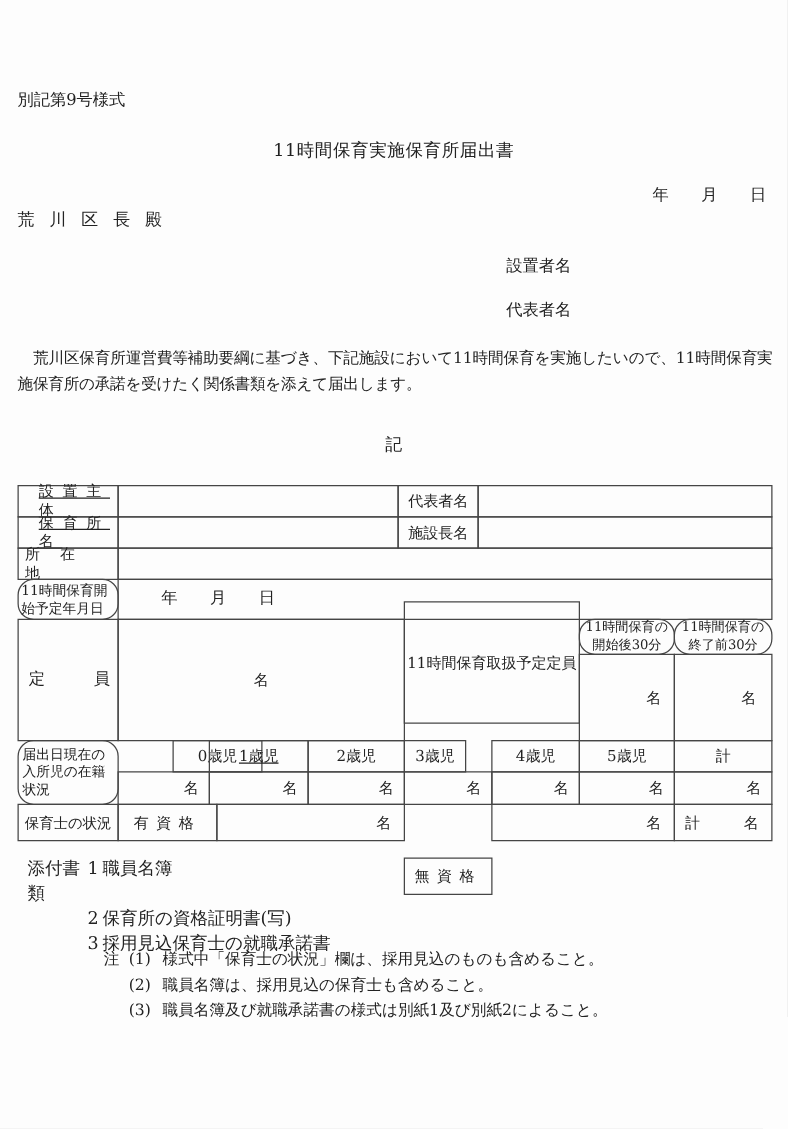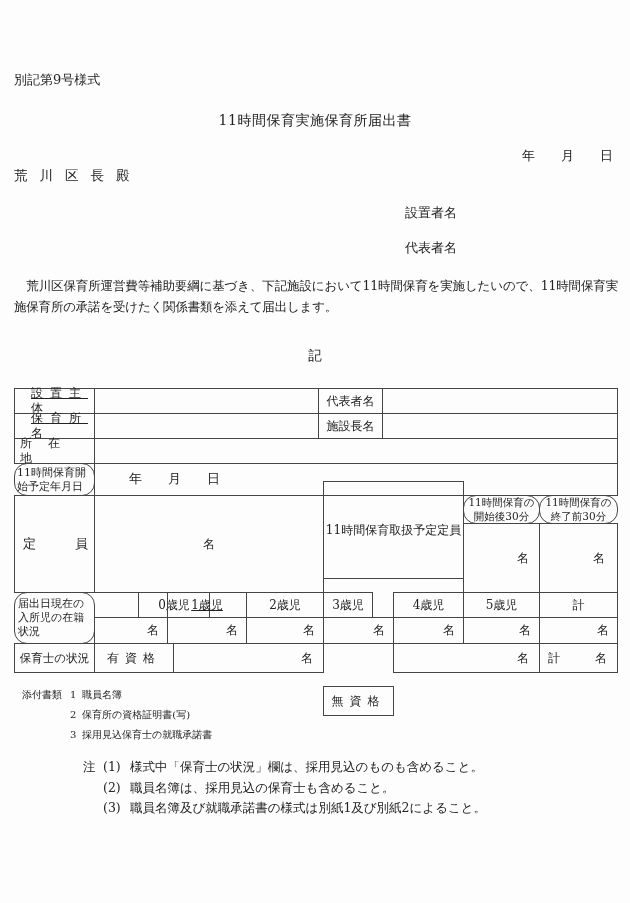--- a/index.html
+++ b/index.html
@@ -23,21 +23,21 @@
   .ls16{letter-spacing:16px;padding-left:5px;}
   .ls6c{letter-spacing:6px;}
   .small{font-size:10.5px;}
   .f11{font-size:11px;}
   .f13{font-size:13px;}
   .body-par{
     position:absolute;left:14px;top:275px;width:604px;
     font-size:12.5px;letter-spacing:-0.2px;line-height:21px;
     white-space:normal;text-align:justify;
   }
-  .att{position:absolute;left:22px;top:685px;font-size:10px;}
+  .att{position:absolute;left:22px;top:685px;font-size:14px;}
   .att-row{display:flex;line-height:20px;}
   .att-label{width:48px;}
   .att-num{width:12px;}
   .notes{position:absolute;left:83px;top:757px;font-size:12.5px;}
   .note-row{display:flex;line-height:20.5px;}
   .note-mark{width:20px;}
   .note-num{width:27px;}
 </style>
 </head>
 <body>

